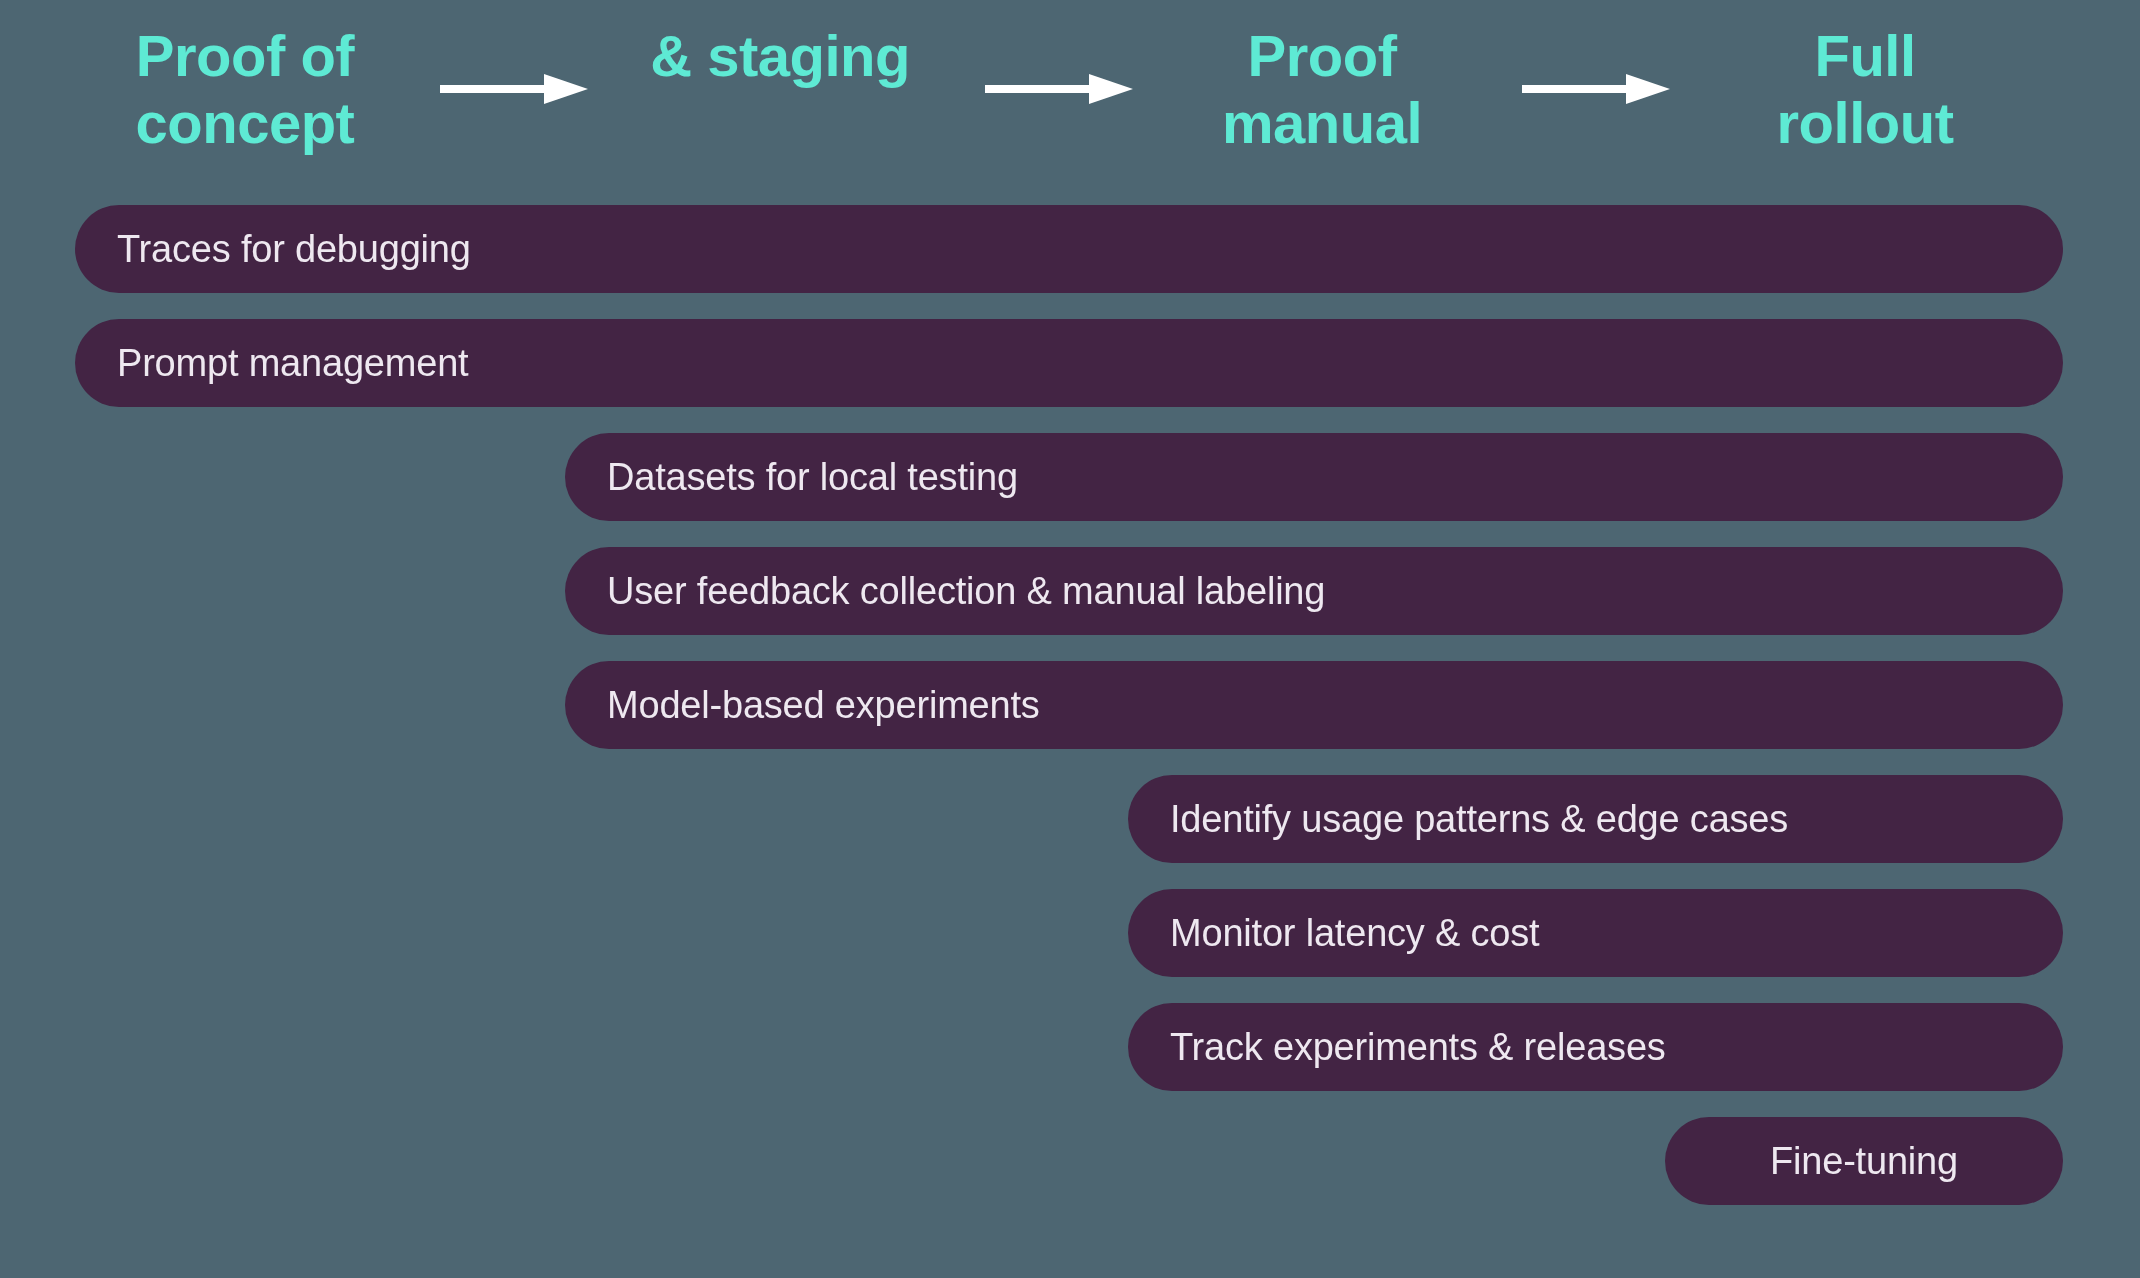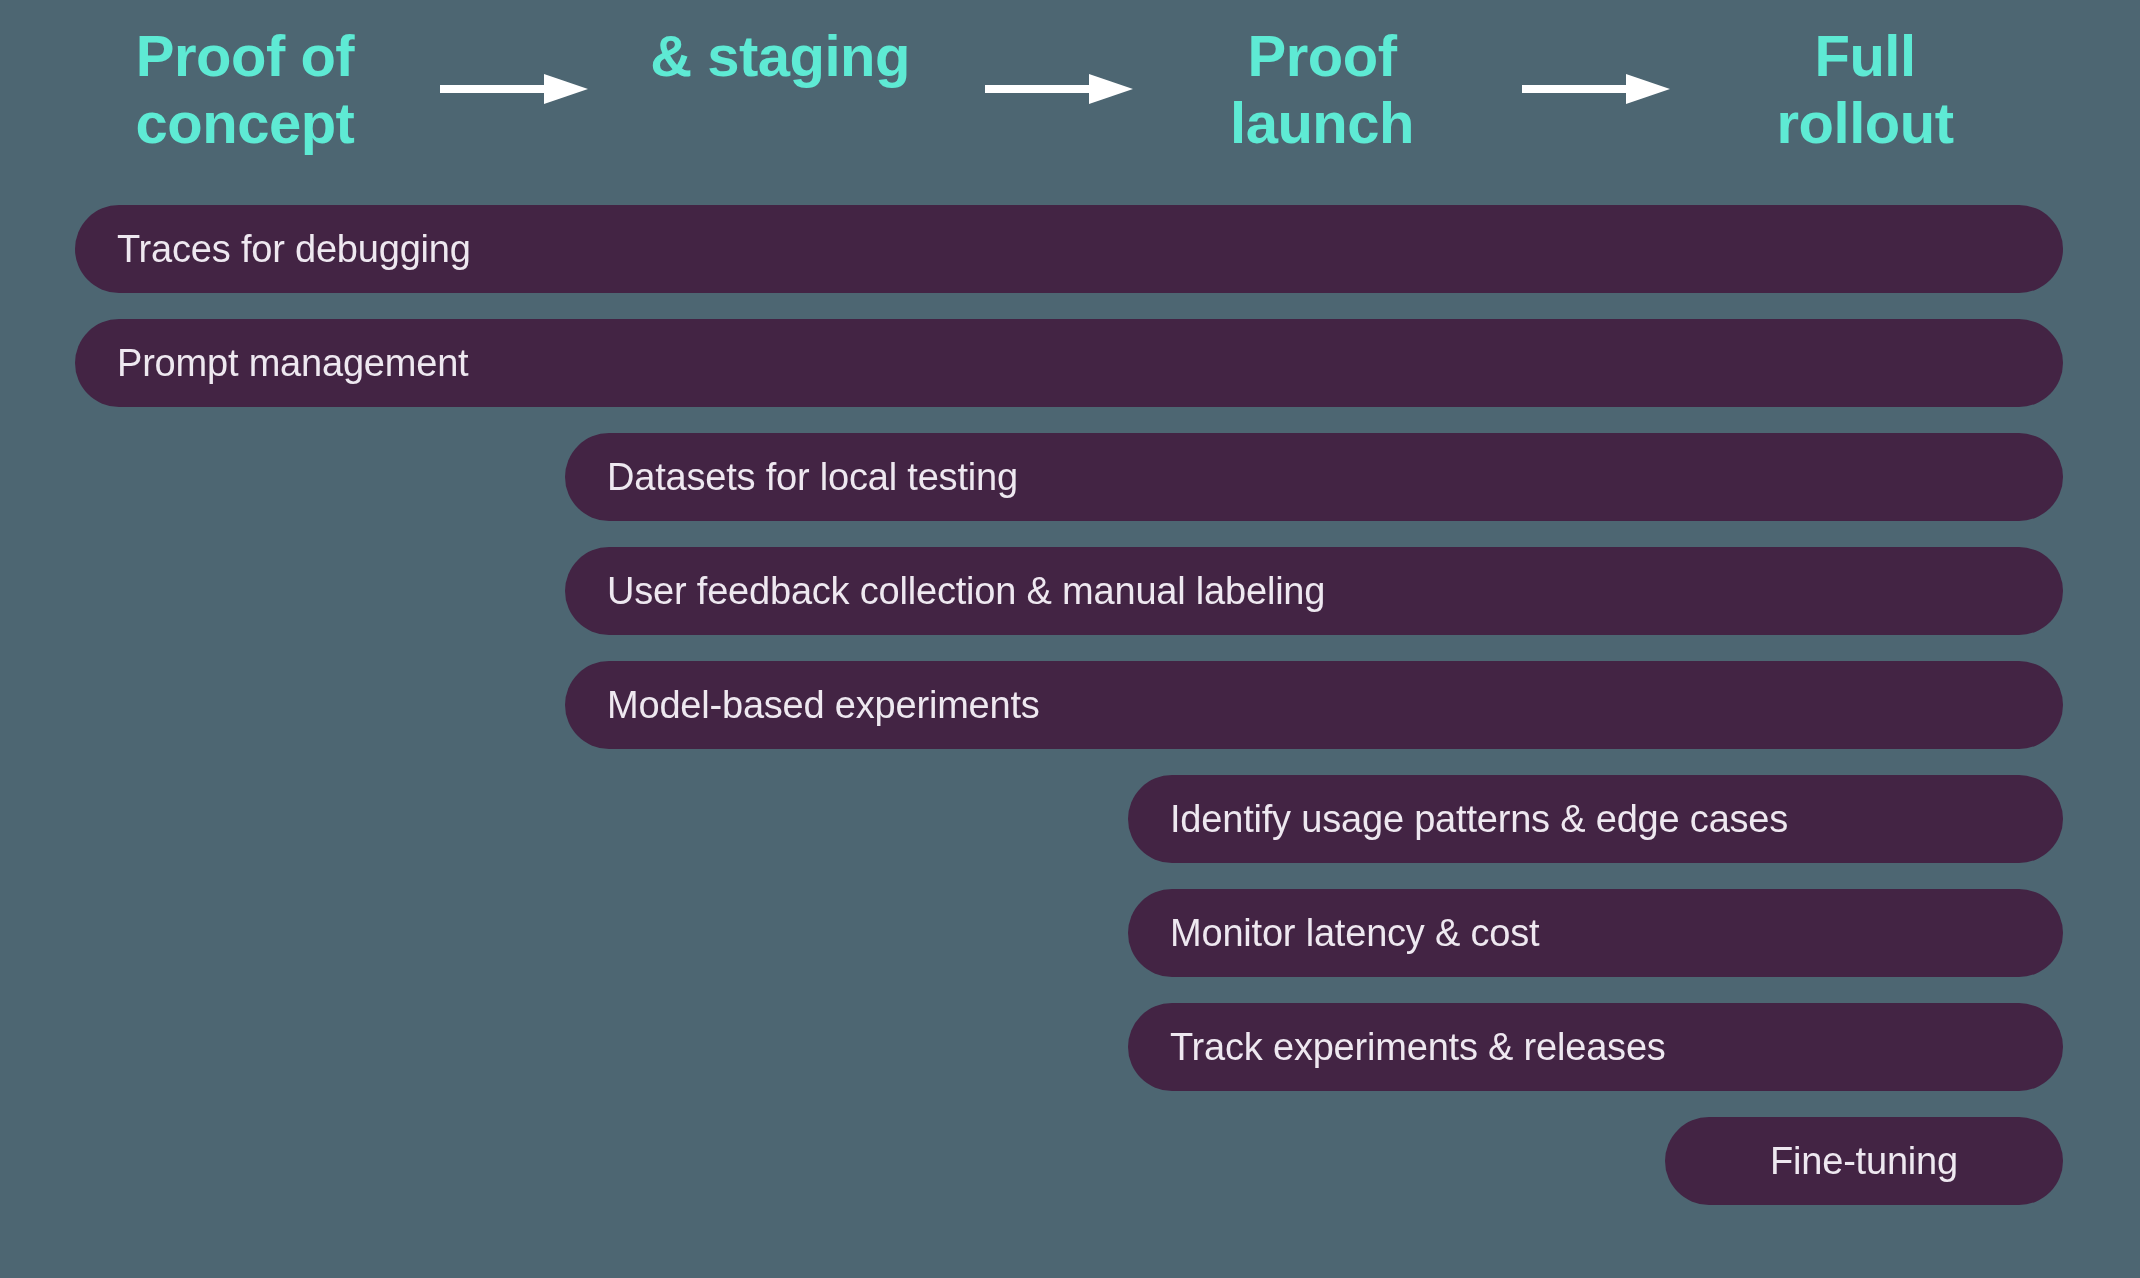--- a/index.html
+++ b/index.html
@@ -68,21 +68,21 @@
   }
 </style>
 </head>
 <body>
 
 <div id="canvas">
 
   <div id="stage-headers">
       <div class="stage-header" style="left: 65px;"><span class="stage-line">Proof of</span><span class="stage-line">concept</span></div>
       <div class="stage-header" style="left: 600px;"><span class="stage-line">&amp; staging</span></div>
-      <div class="stage-header" style="left: 1142px;"><span class="stage-line">Proof</span><span class="stage-line">launch</span></div>
+      <div class="stage-header" style="left: 1142px;"><span class="stage-line">Proof</span><span class="stage-line">manual</span></div>
       <div class="stage-header" style="left: 1685px;"><span class="stage-line">Full</span><span class="stage-line">rollout</span></div>
     </div>
 
   <div id="stage-arrows">
       <div class="stage-arrow" style="left: 440px;">
         <svg width="148" height="30" viewBox="0 0 148 30">
           <rect x="0" y="11" width="112" height="8" fill="#ffffff"></rect>
           <polygon points="104,0 148,15 104,30" fill="#ffffff"></polygon>
         </svg>
       </div>

